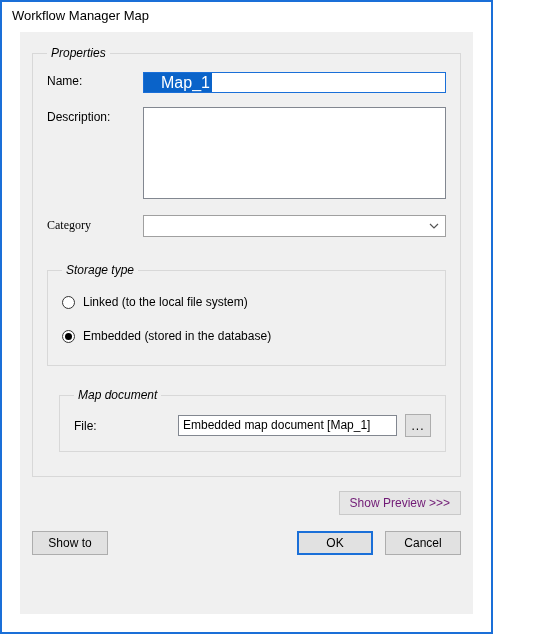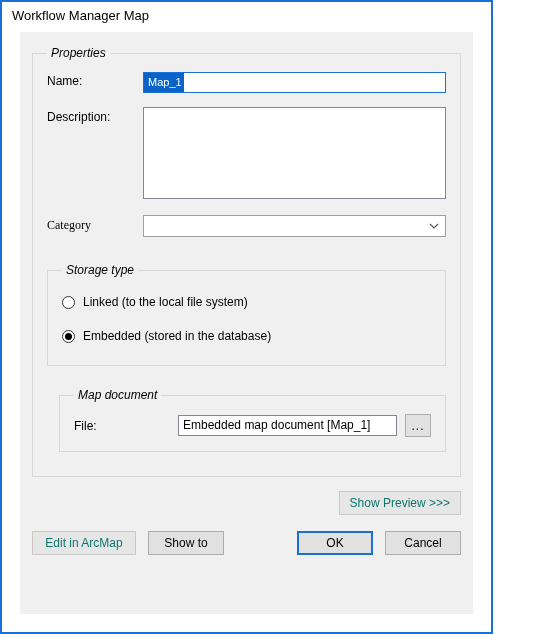--- a/index.html
+++ b/index.html
@@ -61,22 +61,22 @@
       height: 21px;
       border: 1px solid #1a6fd8;
       background: #fff;
       display: flex;
       align-items: stretch;
       padding: 0;
     }
     .name-input-sel {
       background: #0a63c9;
       color: #fff;
-      padding: 1px 2px 1px 4px;
-      font-size: 11px;
+      padding: 1px 2px 1px 17px;
+      font-size: 16px;
       line-height: 17px;
       display: inline-block;
     }
 
     .desc-area {
       flex: 1;
       height: 92px;
       border: 1px solid #828790;
       background: #fff;
       resize: none;
@@ -162,21 +162,21 @@
       border: 1px solid #adadad;
       background: #e1e1e1;
       display: inline-flex;
       align-items: center;
       justify-content: center;
       font-size: 12px;
       padding: 0 10px;
       min-width: 76px;
     }
     .btn.disabled {
-      color: #0f766e;
+      color: #701a75;
       border-color: #c9c9c9;
       background: #e6e6e6;
     }
     .btn.ok {
       border: 2px solid #1a6fd8;
       background: #e1e1e1;
       height: 24px;
     }
 
     .preview-row {
@@ -254,21 +254,20 @@
         </div>
       </fieldset>
 
     </fieldset>
 
     <div class="preview-row">
       <div class="btn disabled preview-btn">Show Preview &gt;&gt;&gt;</div>
     </div>
 
     <div class="bottom-row">
-      <div class="btn disabled" style="min-width:104px">Edit in ArcMap</div>
       <div class="btn">Show to</div>
       <div class="spacer"></div>
       <div class="btn ok">OK</div>
       <div class="btn">Cancel</div>
     </div>
 
   </div>
 </div>
 
 </body></html>

